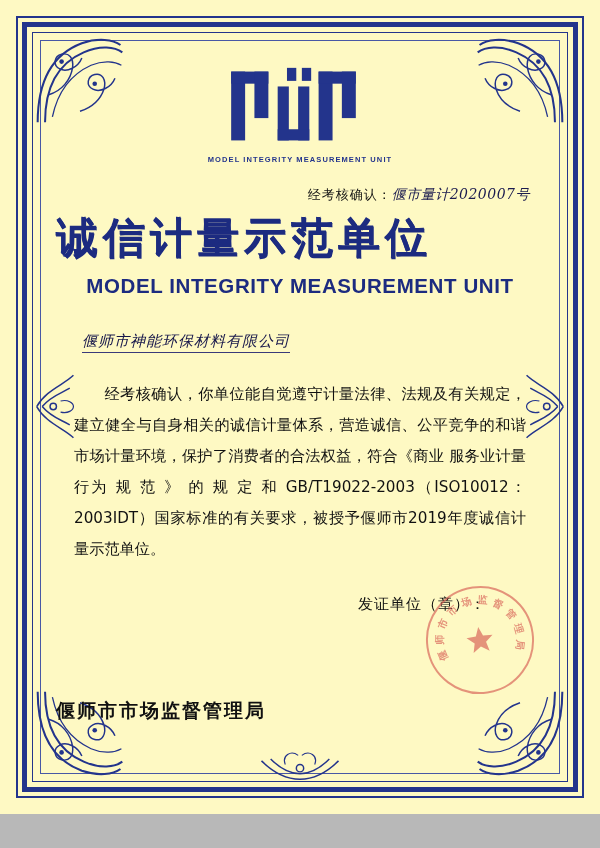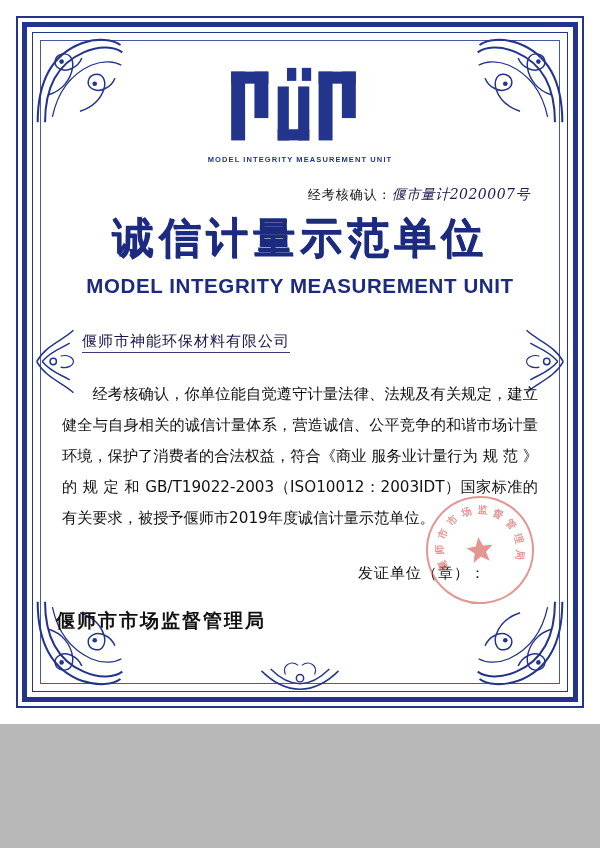--- a/index.html
+++ b/index.html
@@ -10,22 +10,22 @@
   body {
     width: 600px;
     height: 848px;
     overflow: hidden;
     font-family: "DejaVu Sans", sans-serif;
   }
 
   .certificate {
     position: relative;
     width: 600px;
-    height: 724px;
-    background: #ffffff;
+    height: 814px;
+    background: #fef9c3;
     box-sizing: border-box;
     overflow: hidden;
     padding-left: 15px;
   }
 
   
   .frame-outer {
     position: absolute;
     left: 16px;
     top: 16px;
@@ -132,21 +132,20 @@
   .cert-no-value {
     font-family: "DejaVu Serif", serif;
     color: #1b1b4f;
     font-size: 14px;
     font-style: italic;
     letter-spacing: 0.5px;
   }
 
   .title-cn {
     margin-top: 6px;
-    text-align: center;
     font-size: 42px;
     font-weight: bold;
     letter-spacing: 5px;
     color: #1c2b80;
     font-family: "DejaVu Sans", sans-serif;
     text-shadow: 0.5px 0.5px 0 #1c2b80;
   }
   .title-en {
     margin-top: 8px;
     text-align: center;
@@ -155,39 +154,40 @@
     font-weight: bold;
     letter-spacing: 0.6px;
     color: #1c2b80;
   }
 
   .recipient {
     margin-top: 34px;
     margin-left: 26px;
     font-family: "DejaVu Serif", serif;
     font-size: 15px;
+    font-style: italic;
     color: #16164a;
     border-bottom: 1px solid #3a3a7a;
     display: inline-block;
     padding-bottom: 1px;
     letter-spacing: 1px;
     text-align: center;
   }
 
   .body-text {
     margin-top: 26px;
     font-size: 15.2px;
     line-height: 31px;
     color: #111;
     text-align: justify;
     text-justify: inter-ideograph;
     padding: 0 6px 0 6px;
     font-family: "DejaVu Sans", sans-serif;
   }
-  .body-text p { margin: 0; text-indent: 2em; }
+  .body-text p { margin: 12px; text-indent: 2em; }
 
   .issuer-row {
     margin-top: 30px;
     text-align: right;
     padding-right: 58px;
     font-size: 15px;
     color: #111;
     letter-spacing: 1px;
   }
 

